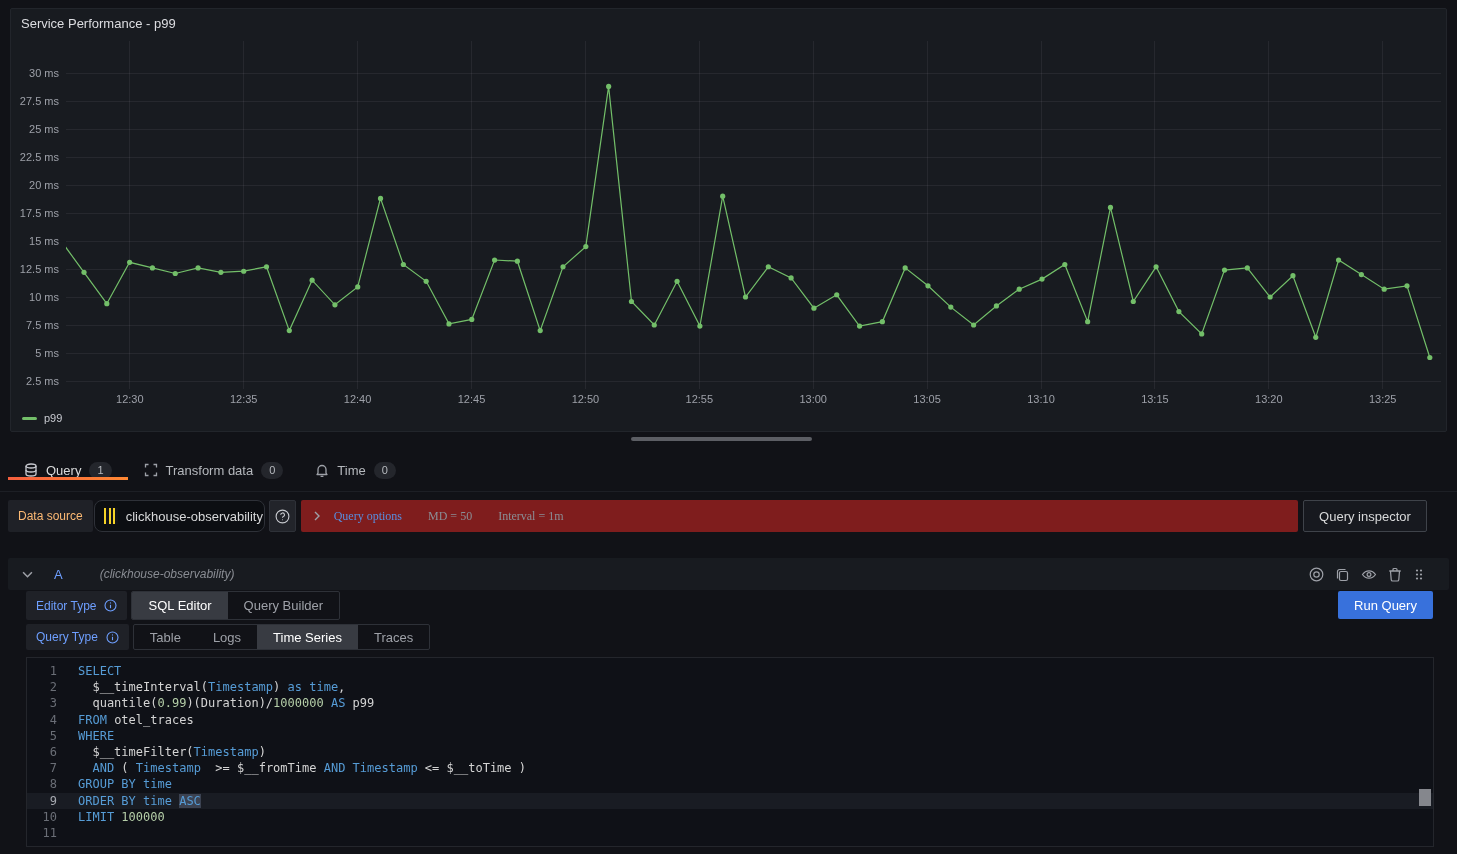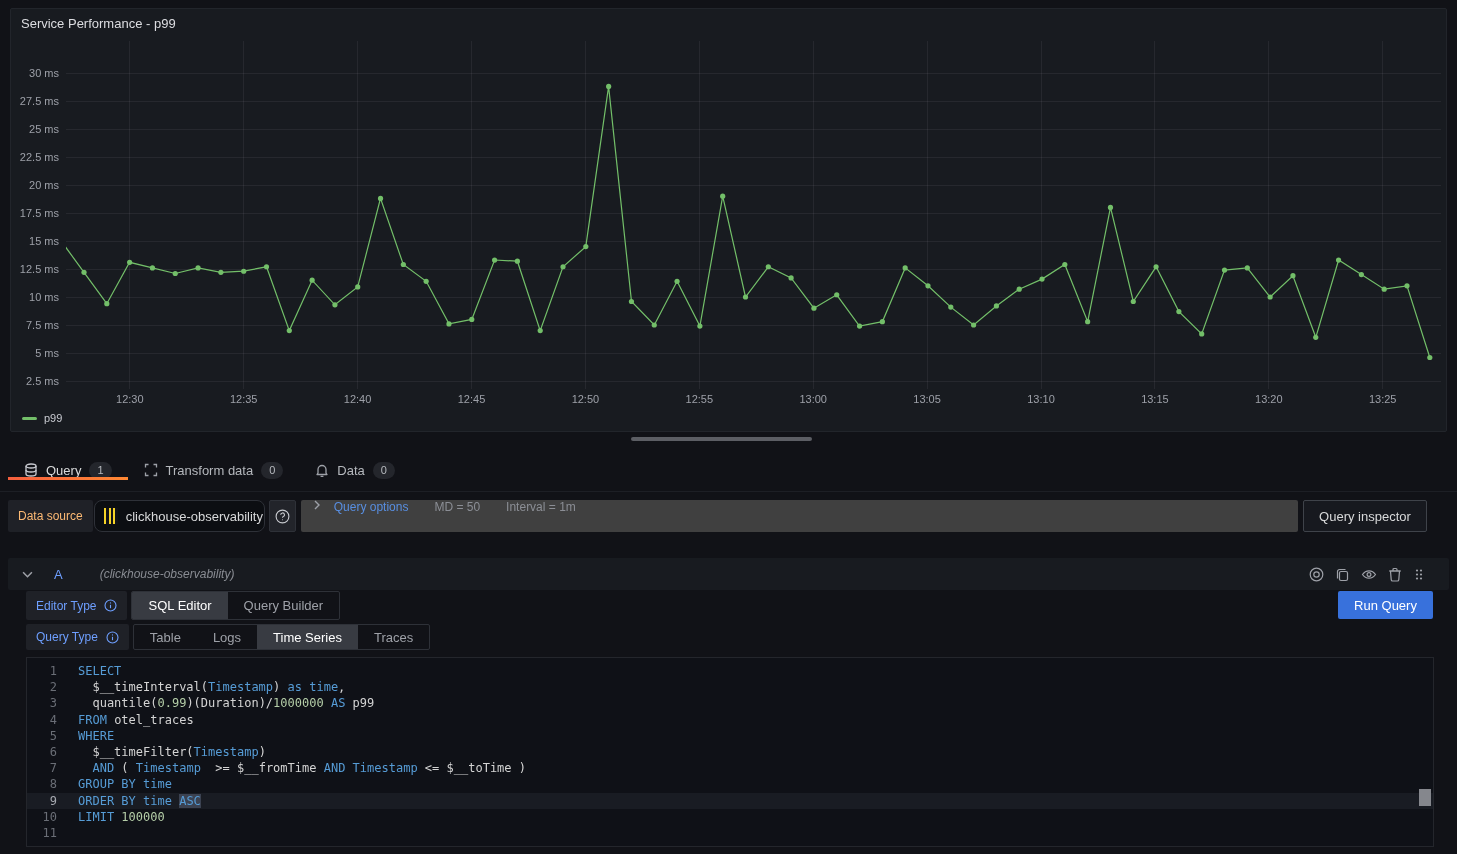--- a/index.html
+++ b/index.html
@@ -30,21 +30,21 @@
   
   .ds-row { position:absolute; left:8px; top:500px; width:1419px; height:32px; display:flex; align-items:stretch; }
   .chip { background:#1f2127; border-radius:2px; display:flex; align-items:center; gap:8px; padding:0 10px; }
   .chip .chip-label { font-size:12px; color:#fdba74; }
   .chip.blue .chip-label { color:#6e9fff; font-weight:500; }
   .ds-picker { margin-left:1px; width:171px; background:#0c0e12; border:1px solid #2e3138; border-radius:8px; display:flex; align-items:center; gap:8px; padding:0 9px; cursor:pointer; }
   .ch-logo { width:14px; height:16px; background:repeating-linear-gradient(to right,#f5d327 0 2px,#111217 2px 4.7px); flex:none; }
   .ds-value { font-size:13px; color:#d8d9da; white-space:nowrap; }
   .ds-picker svg { margin-left:auto; color:#9ea1a8; }
   .ds-help { margin-left:4px; width:27px; background:#22242a; border:1px solid #2e3138; border-radius:2px; display:grid; place-items:center; color:#c9cbd0; cursor:pointer; }
-  .ds-mid { margin-left:5px; flex:1; background:#404040; border-radius:2px; display:flex; padding:0 13px; gap:0; }
+  .ds-mid { margin-left:5px; flex:1; background:#7f1d1d; border-radius:2px; display:flex; align-items:center; padding:0 13px; gap:0;font-family:Liberation Serif, serif; }
   .ds-mid .disc { color:#9ea1a8; margin-right:14px; cursor:pointer; display:flex; }
   .qo-link { font-size:12px; font-weight:500; color:#588ee0; cursor:pointer; }
   .ds-meta { font-size:12px; color:#8b8e95; margin-left:26px; }
   .inspector-btn { margin-left:5px; width:124px; background:#17191f; border:1px solid #3f434a; border-radius:2px; color:#d8d9da; font-size:13px; font-weight:500; font-family:inherit; cursor:pointer;text-align:center; }
 
   
   .qrow { position:absolute; left:8px; top:558px; width:1441px; height:32px; background:#181b20; border-radius:2px; display:flex; align-items:center; }
   .qrow .collapse { margin-left:14px; color:#9ea1a8; display:flex; cursor:pointer; }
   .qrow .refid { margin-left:21px; font-size:13px; font-weight:500; color:#6e9fff; }
   .qrow .hint { margin-left:37px; font-size:12px; font-style:italic; color:#898c93; }
@@ -226,21 +226,21 @@
           <path d="M4.5 12.5h-3v-3"></path>
       </svg>
       <span class="tab-label">Transform data</span>
       <span class="badge">0</span>
     </div>
     <div class="tab">
       <svg width="14" height="14" viewBox="0 0 14 14" fill="none" stroke="currentColor" stroke-width="1.3">
         <path d="M3 10V6.5a4 4 0 0 1 8 0V10l1 1.5H2L3 10z" stroke-linejoin="round"></path>
           <path d="M5.8 12.8a1.3 1.3 0 0 0 2.4 0"></path>
       </svg>
-      <span class="tab-label">Data</span>
+      <span class="tab-label">Time</span>
       <span class="badge">0</span>
     </div>
   </nav>
 
   <div class="ds-row">
     <div class="chip">
       <span class="chip-label">Data source</span>
     </div>
     <div class="ds-picker">
       <span class="ch-logo"></span>

